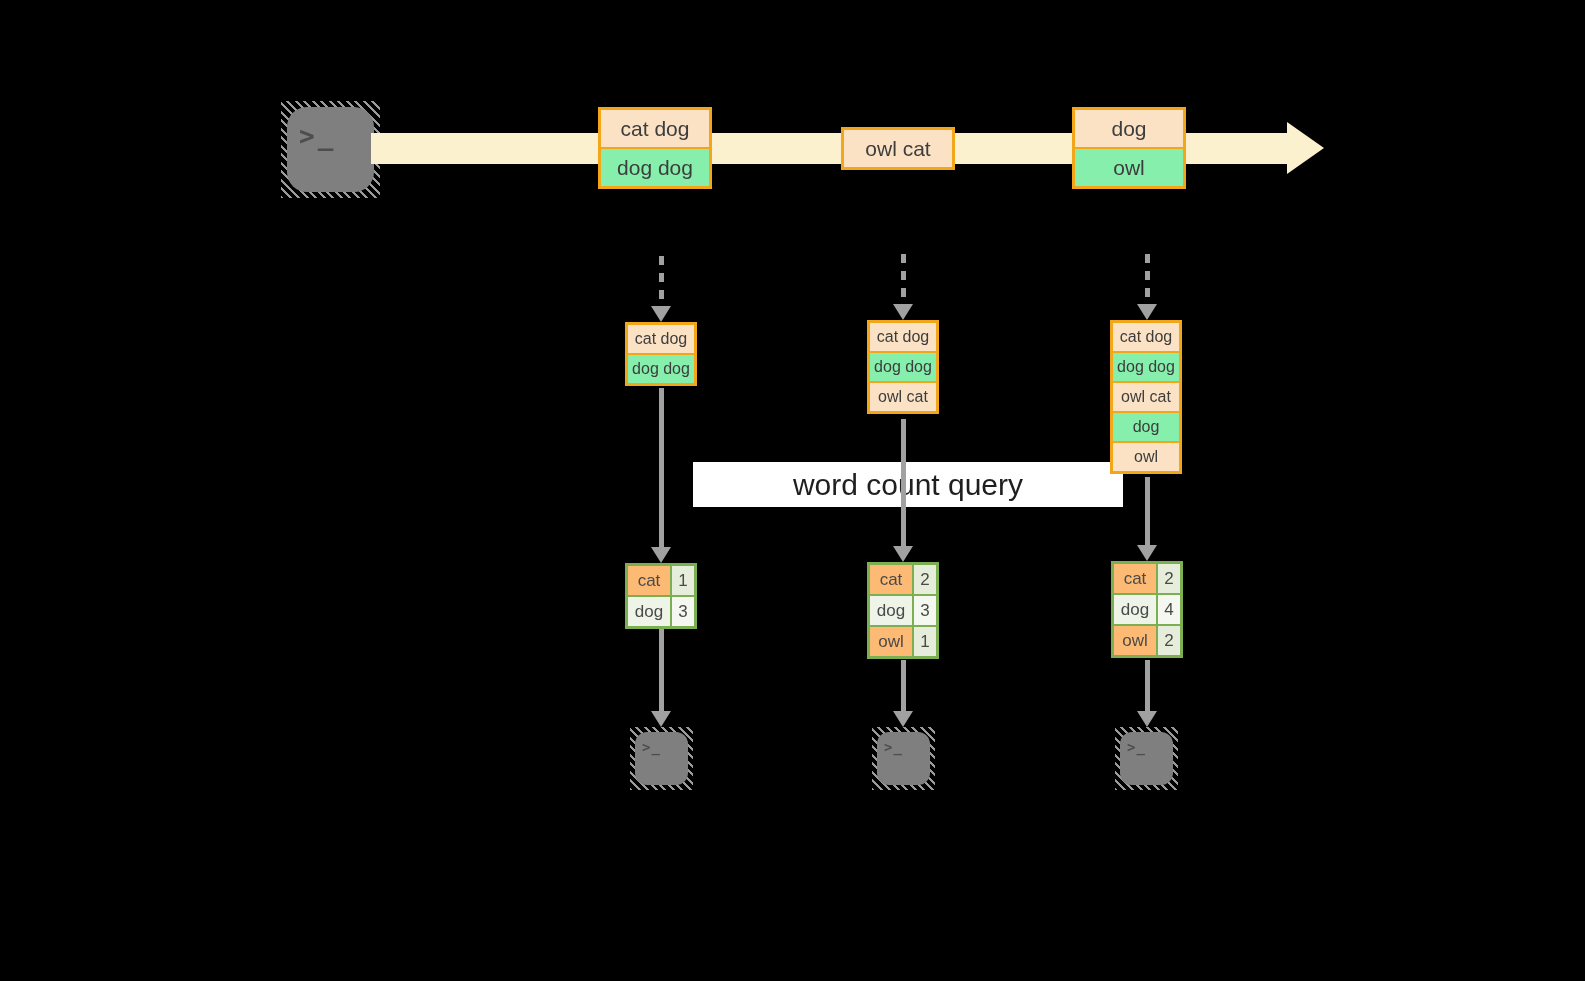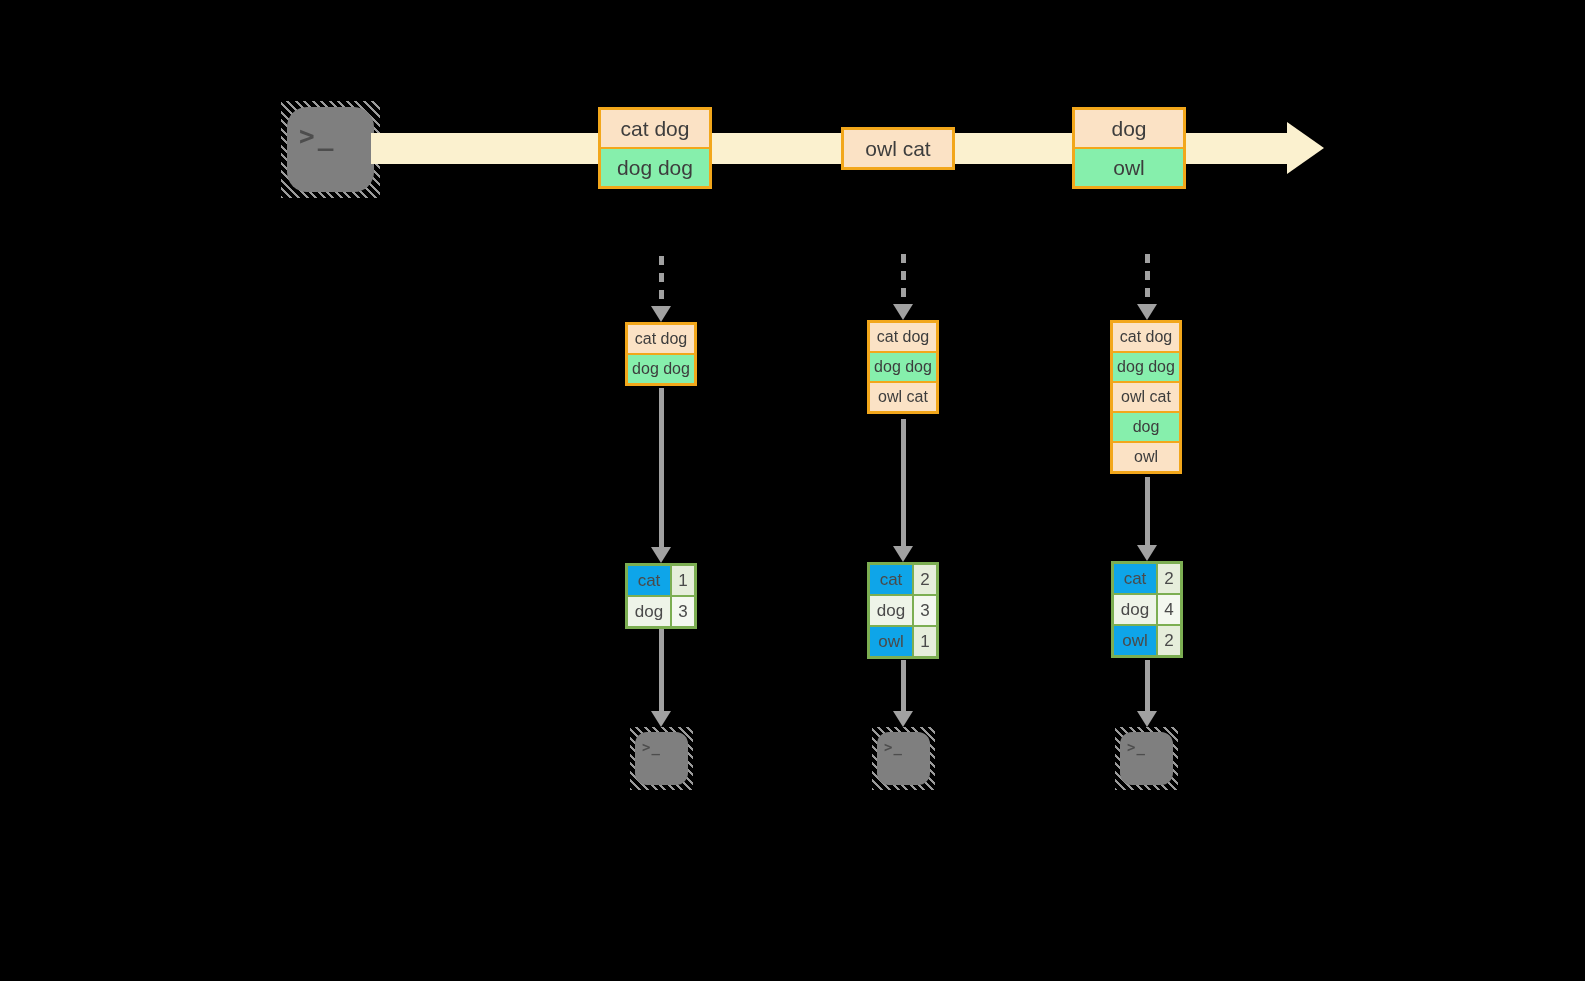--- a/index.html
+++ b/index.html
@@ -60,21 +60,21 @@
     display:flex;flex-direction:column;background:#EEF4E8;
   }
   .count-row{display:flex;height:29px;}
   .count-row + .count-row{border-top:2px solid #7CAE52;}
   .count-row .cell{
     display:flex;align-items:center;justify-content:center;
     color:#4a4a4a;font-size:17px;
   }
   .count-row .word{flex:0 0 42px;}
   .count-row .num{flex:1;border-left:2px solid #7CAE52;}
-  .count-row.odd .word{background:#0ea5e9;}
+  .count-row.odd .word{background:#fdba74;}
   .count-row.odd .num{background:#E6EEDB;}
   .count-row.even .word{background:#EEF4E8;}
   .count-row.even .num{background:#F4F8F0;}
   .pos-count-0{left:625px;top:563px;}
   .pos-count-1{left:867px;top:562px;}
   .pos-count-2{left:1111px;top:561px;}
   
   .arrow{position:absolute;width:20px;display:flex;flex-direction:column;align-items:center;z-index:4;}
   .arrow .shaft{width:5px;flex:1;background:#A1A1A1;}
   .arrow .head{width:0;height:0;border-left:10px solid transparent;border-right:10px solid transparent;border-top:16px solid #A1A1A1;}
@@ -144,20 +144,23 @@
       <div class="cell odd">owl cat</div>
     </div>
   <div class="obox state pos-state-2">
       <div class="cell odd">cat dog</div>
       <div class="cell even">dog dog</div>
       <div class="cell odd">owl cat</div>
       <div class="cell even">dog</div>
       <div class="cell odd">owl</div>
     </div>
 
+  <div class="banner">
+    <span>word count query</span>
+  </div>
 
   <div class="arrow pos-qa-0">
     <div class="shaft"></div>
     <div class="head"></div>
   </div>
   <div class="arrow pos-qa-1">
     <div class="shaft"></div>
     <div class="head"></div>
   </div>
   <div class="arrow pos-qa-2">

